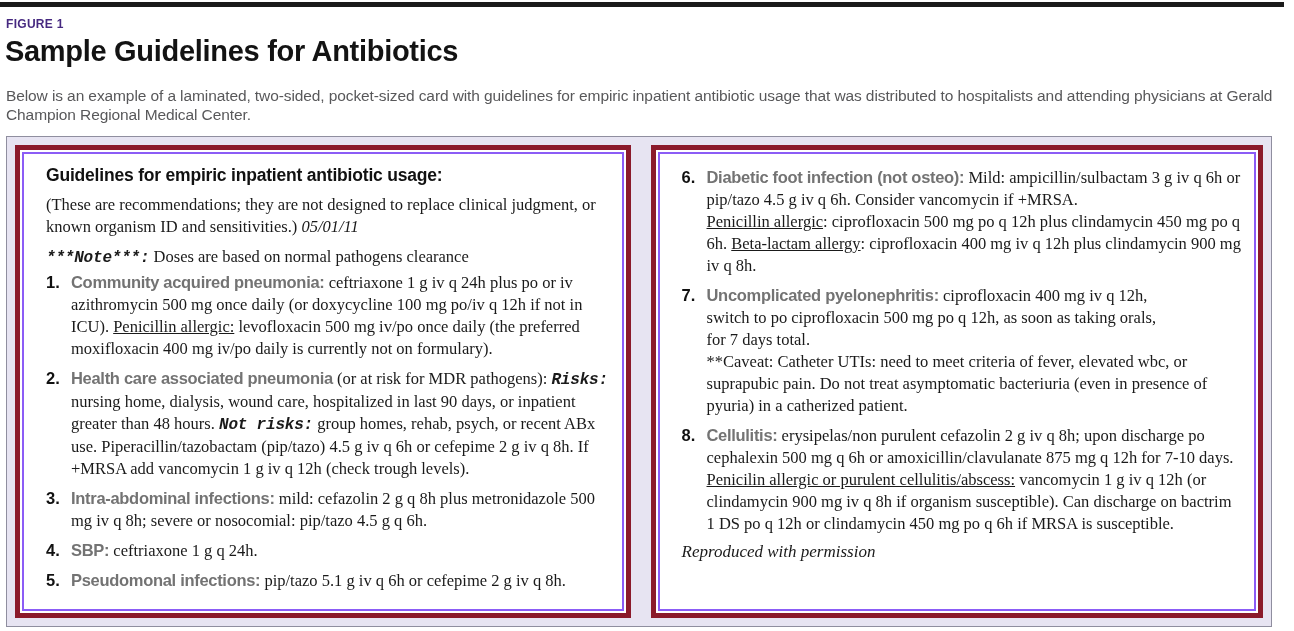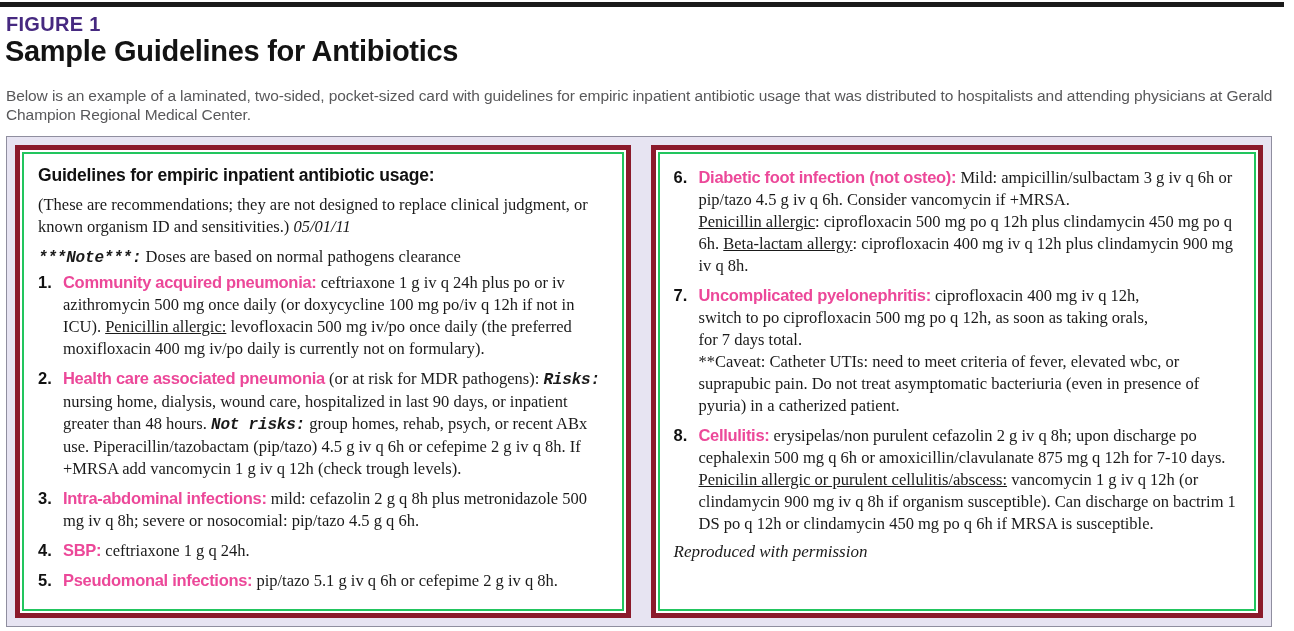--- a/index.html
+++ b/index.html
@@ -12,21 +12,21 @@
     font-family: "Liberation Sans", sans-serif;
   }
   .top-rule {
     margin-top: 2px;
     width: 1284px;
     height: 5px;
     background: #1a1a1a;
   }
   .figure-label {
     margin: 8px 16px 0 6px;
-    font-size: 20px;
+    font-size: 12px;
     font-weight: bold;
     color: #462980;
     letter-spacing: 0.3px;
     line-height: 19px;
   }
   .figure-title {
     margin: 1px 0 18px 5px;
     font-size: 29px;
     font-weight: bold;
     color: #131313;
@@ -57,22 +57,22 @@
     background: #ffffff;
     border: 5px solid #8b1a2b;
     padding: 2px;
     height: 473px;
   }
   .panel-left  { width: 616px; }
   .panel-right { width: 613px; }
   .panel-inner {
     box-sizing: border-box;
     height: 100%;
-    border: 2px solid #22c55e;
-    padding: 10px 13px 8px 14px;
+    border: 2px solid #8b5cf6;
+    padding: 10px 13px 8px 22px;
   }
   .panel-title {
     font-size: 17.5px;
     font-weight: bold;
     color: #111111;
     letter-spacing: -0.2px;
     line-height: 22px;
     margin-bottom: 8px;
   }
   .serif {
@@ -103,21 +103,21 @@
     font-weight: bold;
     font-size: 16.5px;
     color: #111111;
     line-height: 22px;
   }
   .ibody { flex: 1; }
   .h-inline {
     font-family: "Liberation Sans", sans-serif;
     font-weight: bold;
     font-size: 16.5px;
-    color: #ec4899;
+    color: #737373;
     letter-spacing: -0.3px;
   }
   .credit {
     text-align: left;
     font-style: italic;
     font-size: 17px;
     margin-top: 6px;
   }
   .bottom-rule {
     margin-top: 9px;

